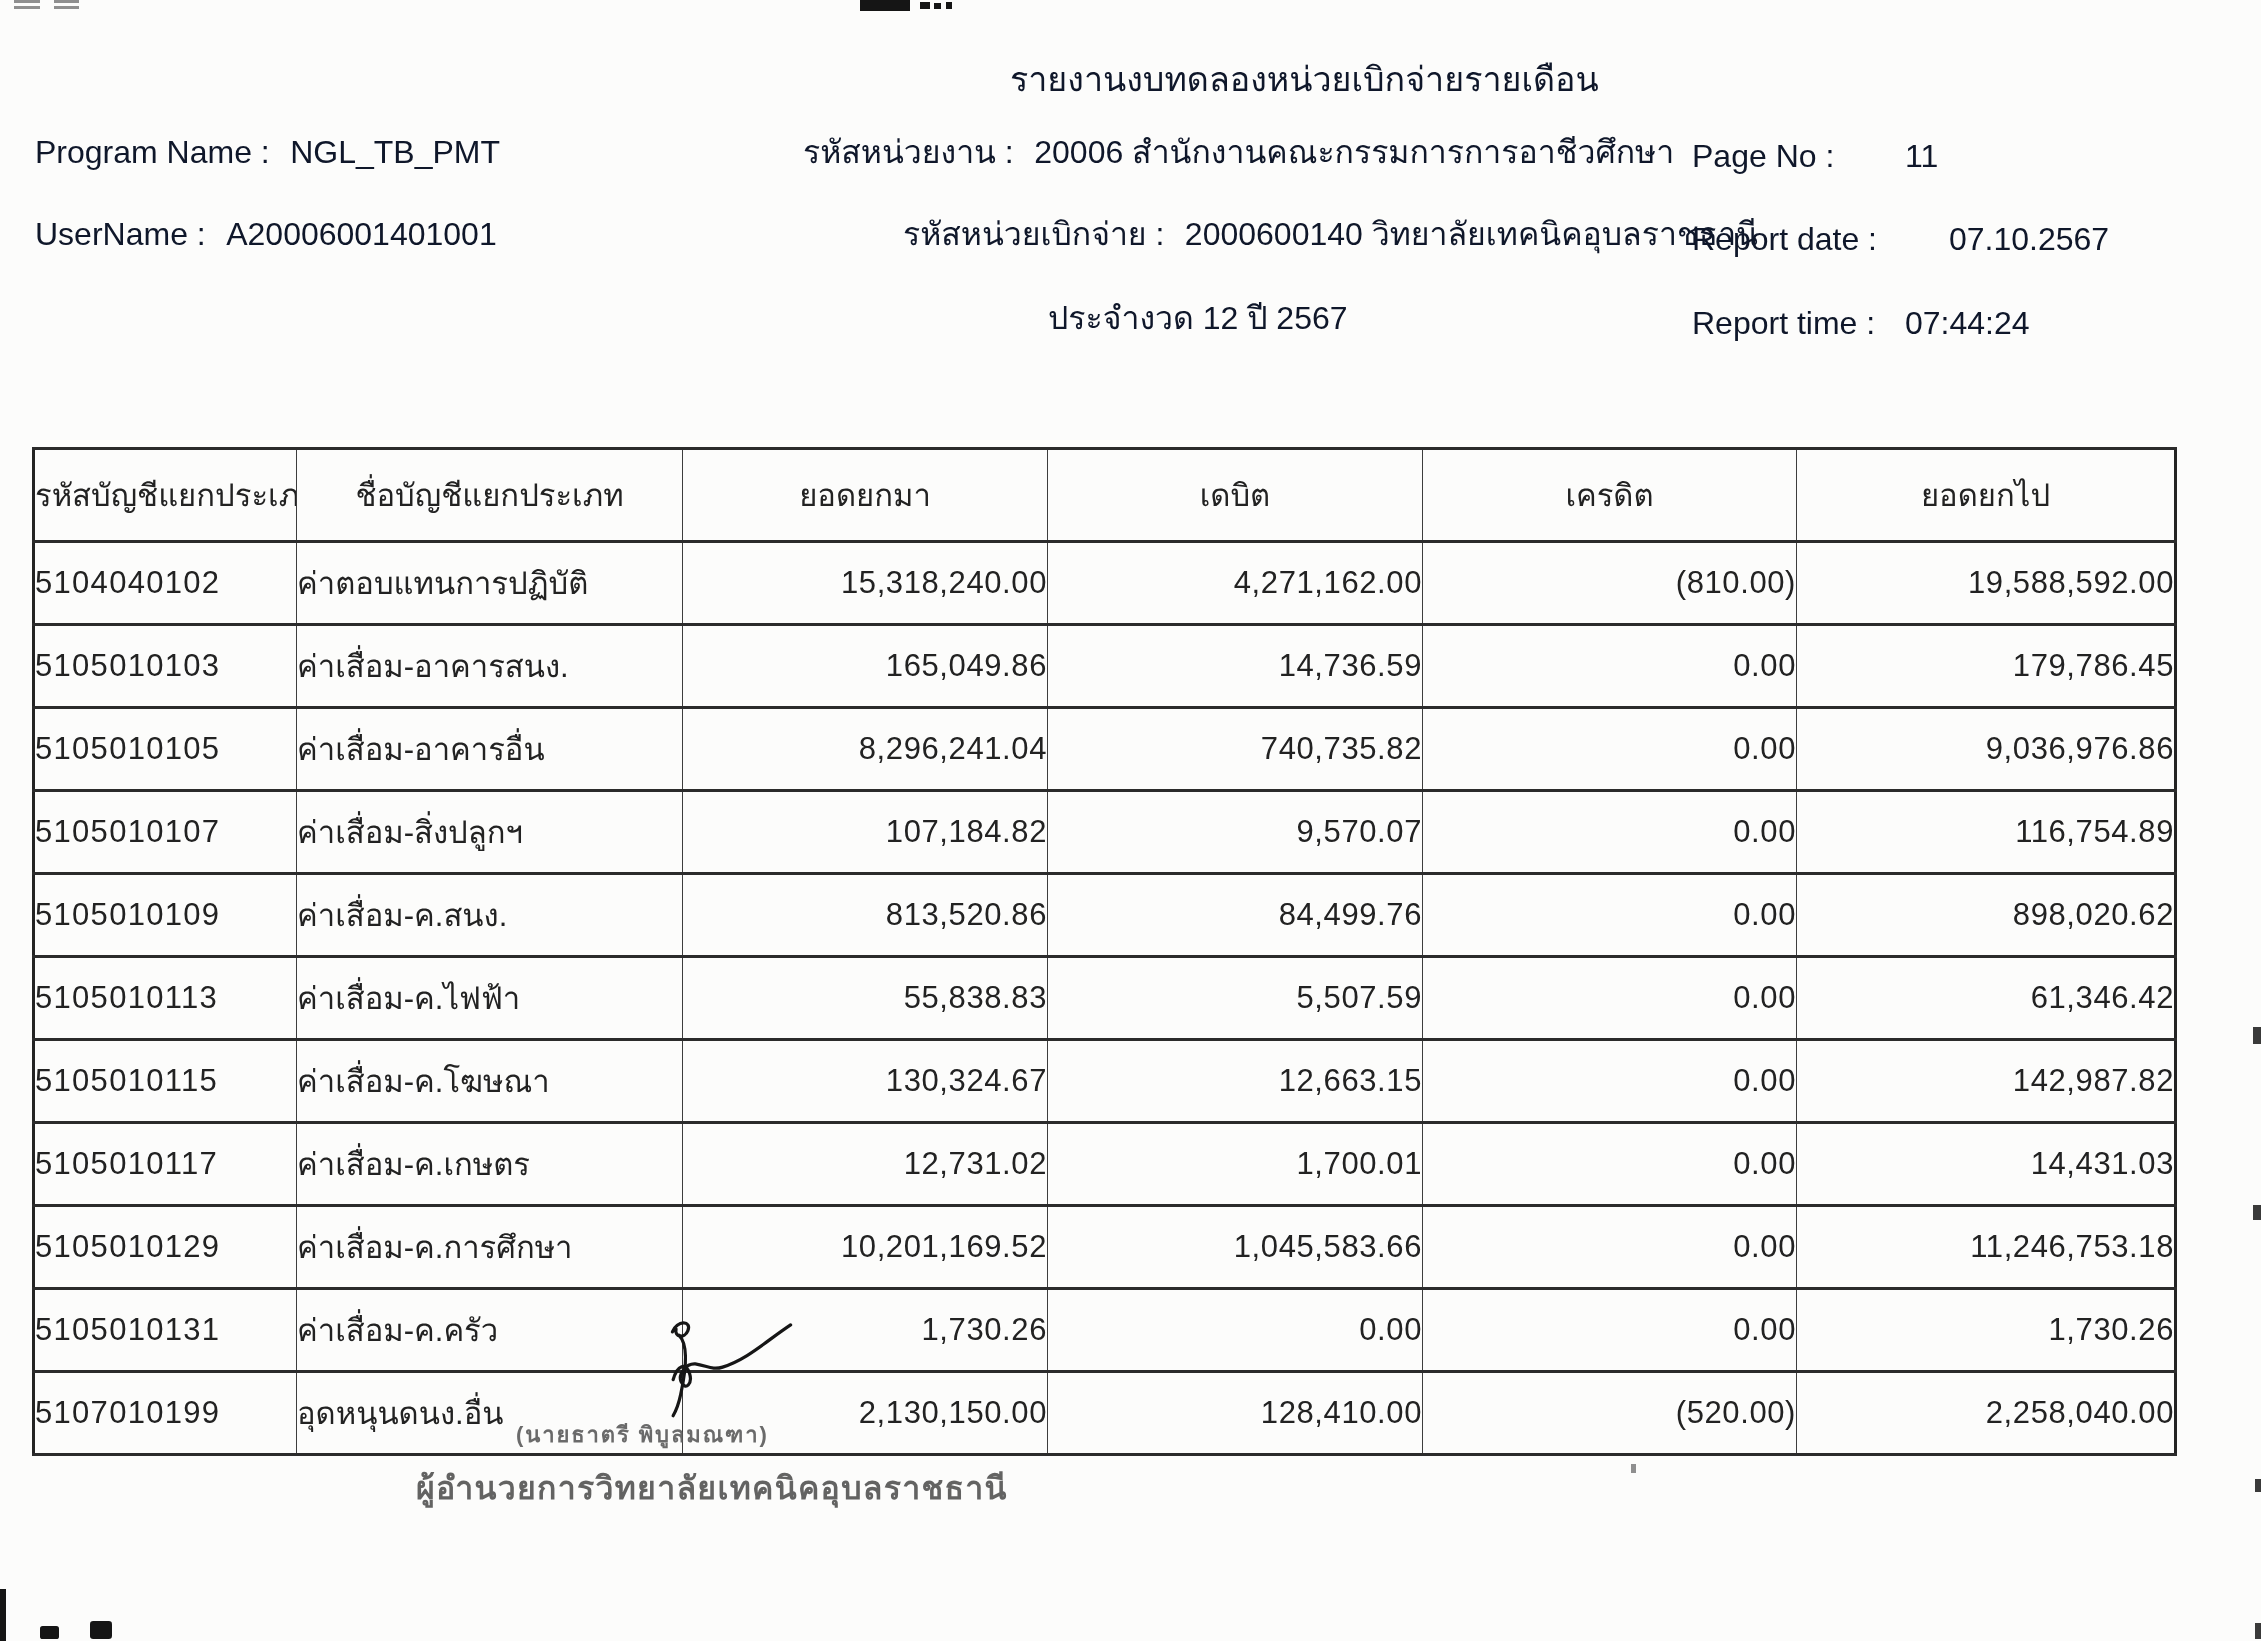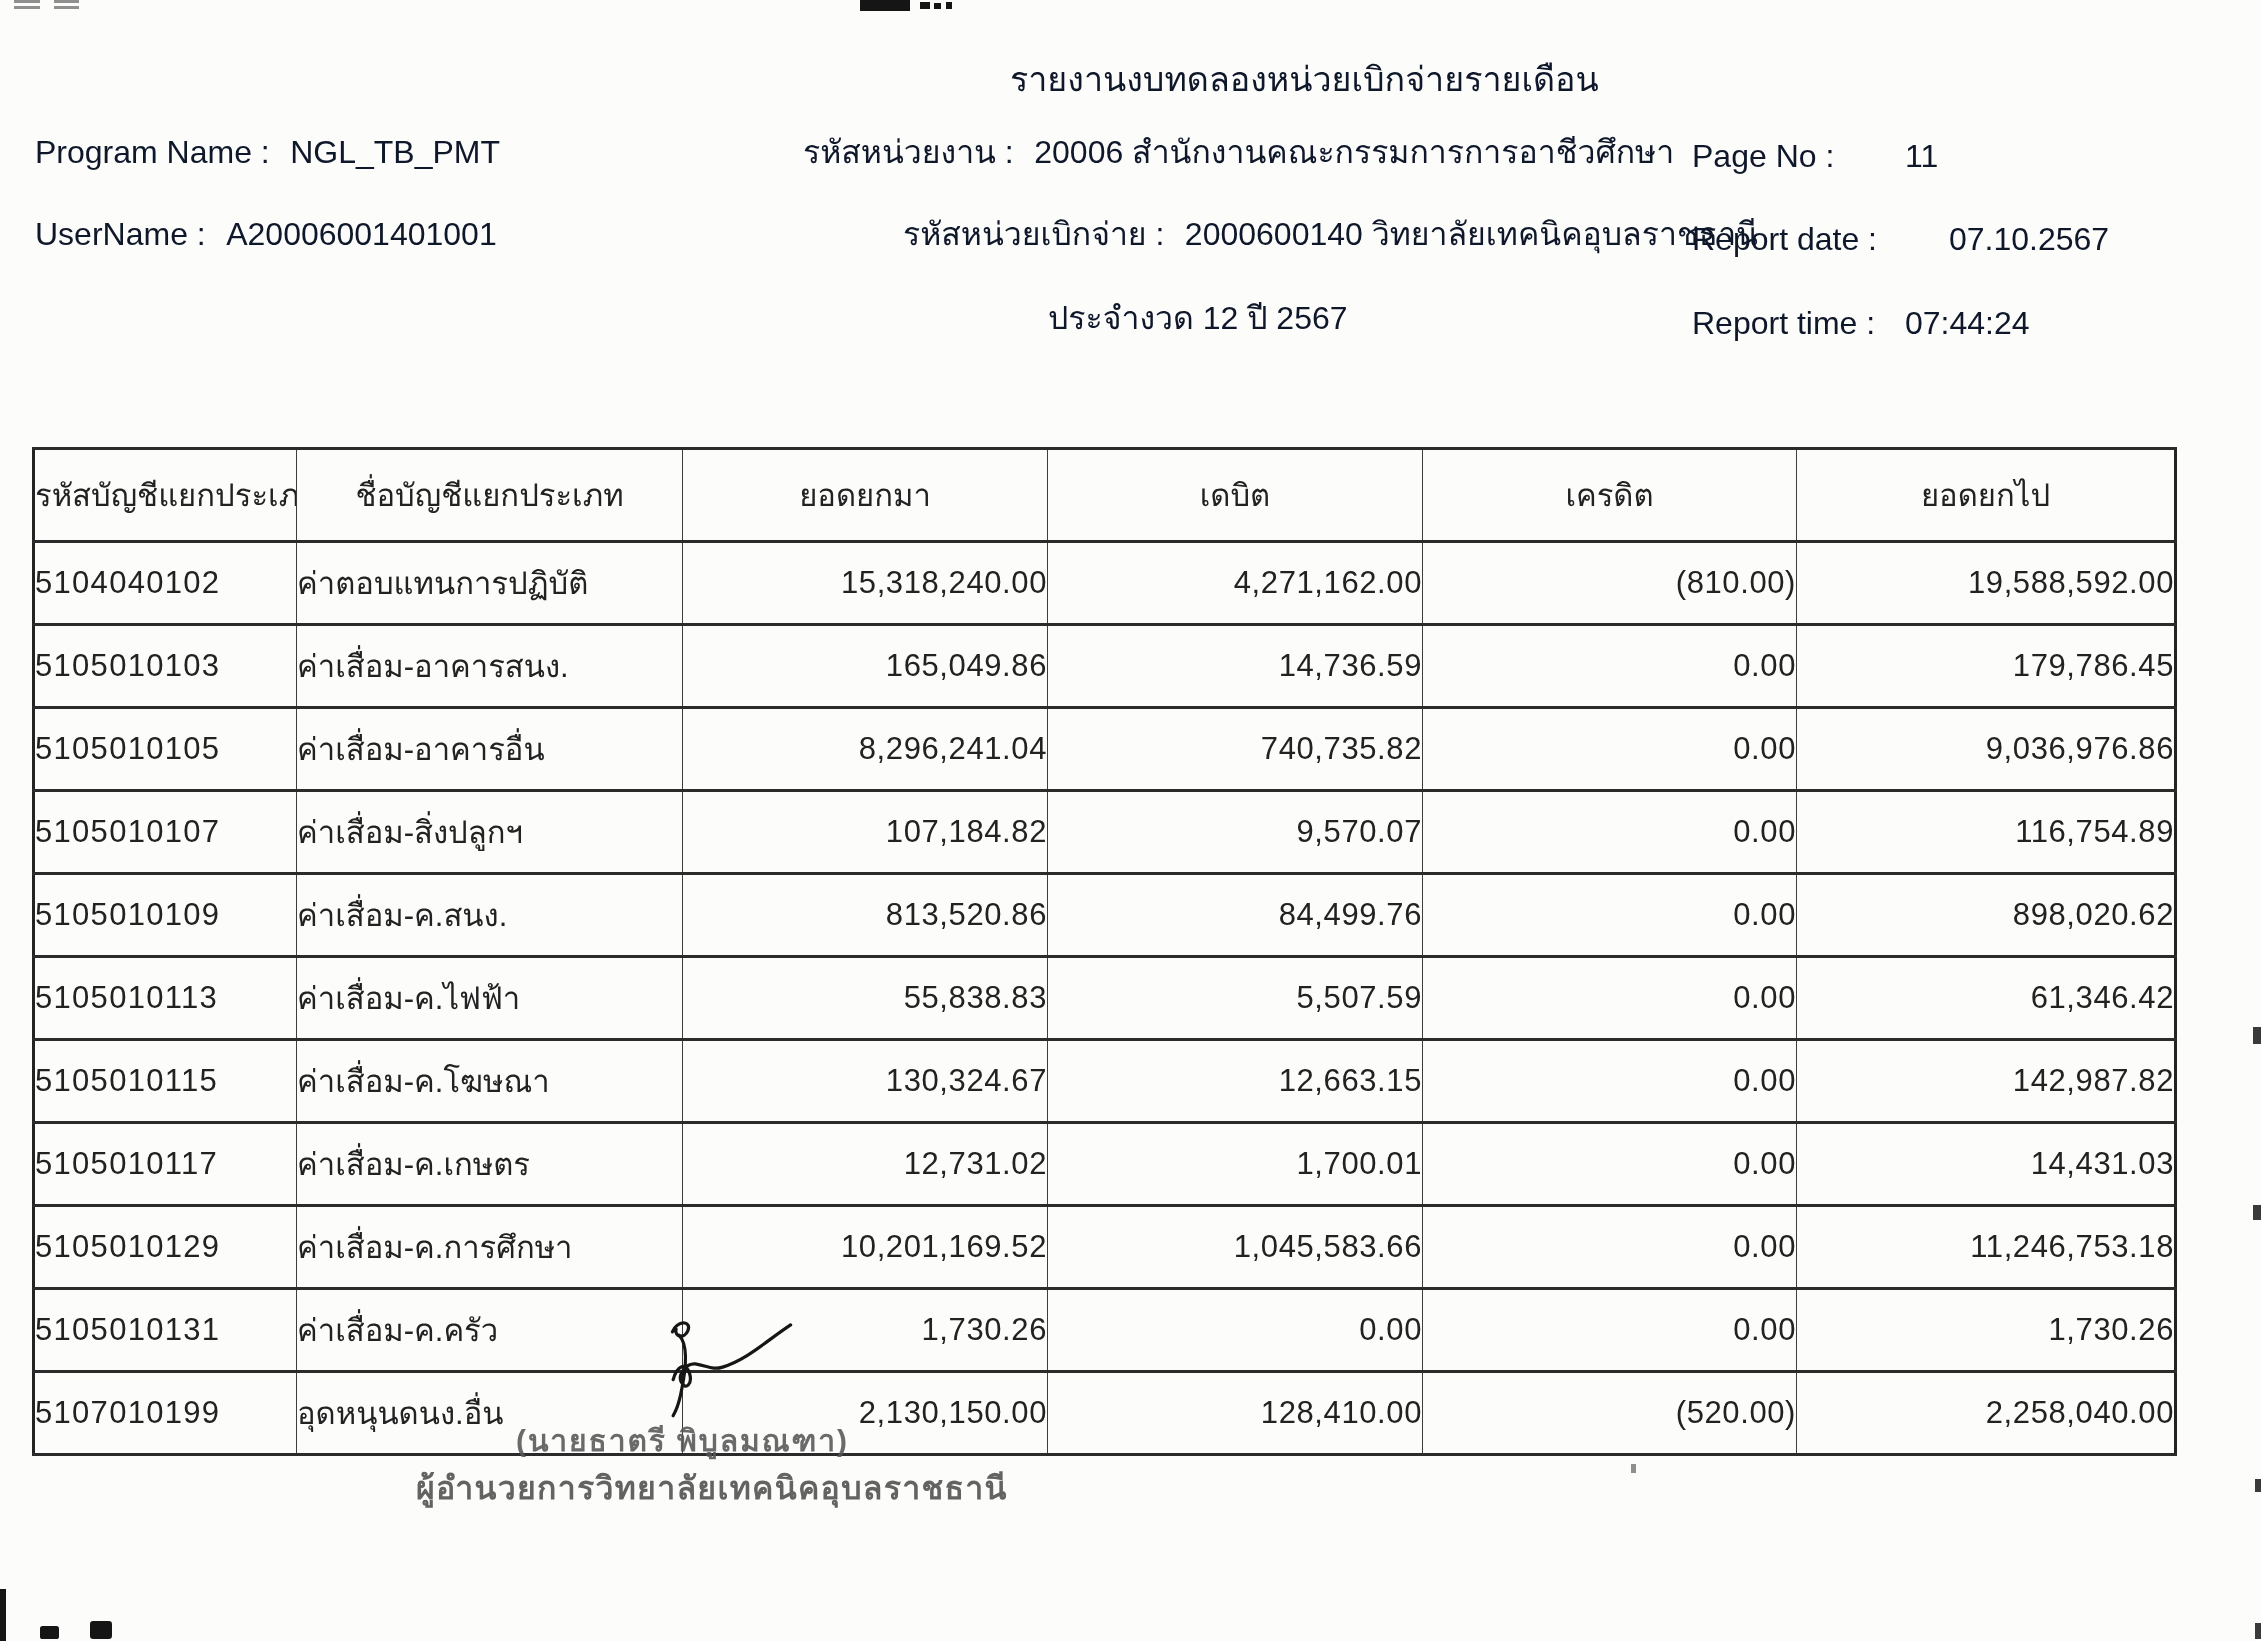--- a/index.html
+++ b/index.html
@@ -26,21 +26,21 @@
     font-weight:normal;color:#222;
   }
   table.tb th{height:90px;font-size:31px;text-align:center;vertical-align:middle;}
   table.tb td{height:80px;font-size:31px;vertical-align:middle;}
   td.code{padding-left:18px;font-size:32px;letter-spacing:1.3px;}
   td.name{padding-left:19.4px;}
   td.num{padding-right:22px;text-align:right;font-size:32px;letter-spacing:0.6px;}
   
   .signature{left:653px;top:1314px;transform:rotate(-4deg);}
   .stamp{color:#575757;filter:blur(0.4px);opacity:.88;white-space:nowrap;}
-  .stamp1{left:516px;top:1417px;font-size:30px;letter-spacing:1.9px;font-weight:bold;}
+  .stamp1{left:516px;top:1417px;font-size:22px;letter-spacing:1.9px;font-weight:bold;}
   .stamp2{left:416px;top:1462px;font-size:32px;letter-spacing:1.3px;font-weight:bold;color:#4e4e4e;}
   
   .art{position:absolute;background:#151515;}
   .art.gray{background:#8f8f8f;}
   .art.soft{background:#3a3a3a;}
 </style>
 </head>
 <body>
 
 <div class="abs hdr-text title" style="left:1010px;top:57px;">รายงานงบทดลองหน่วยเบิกจ่ายรายเดือน</div>

